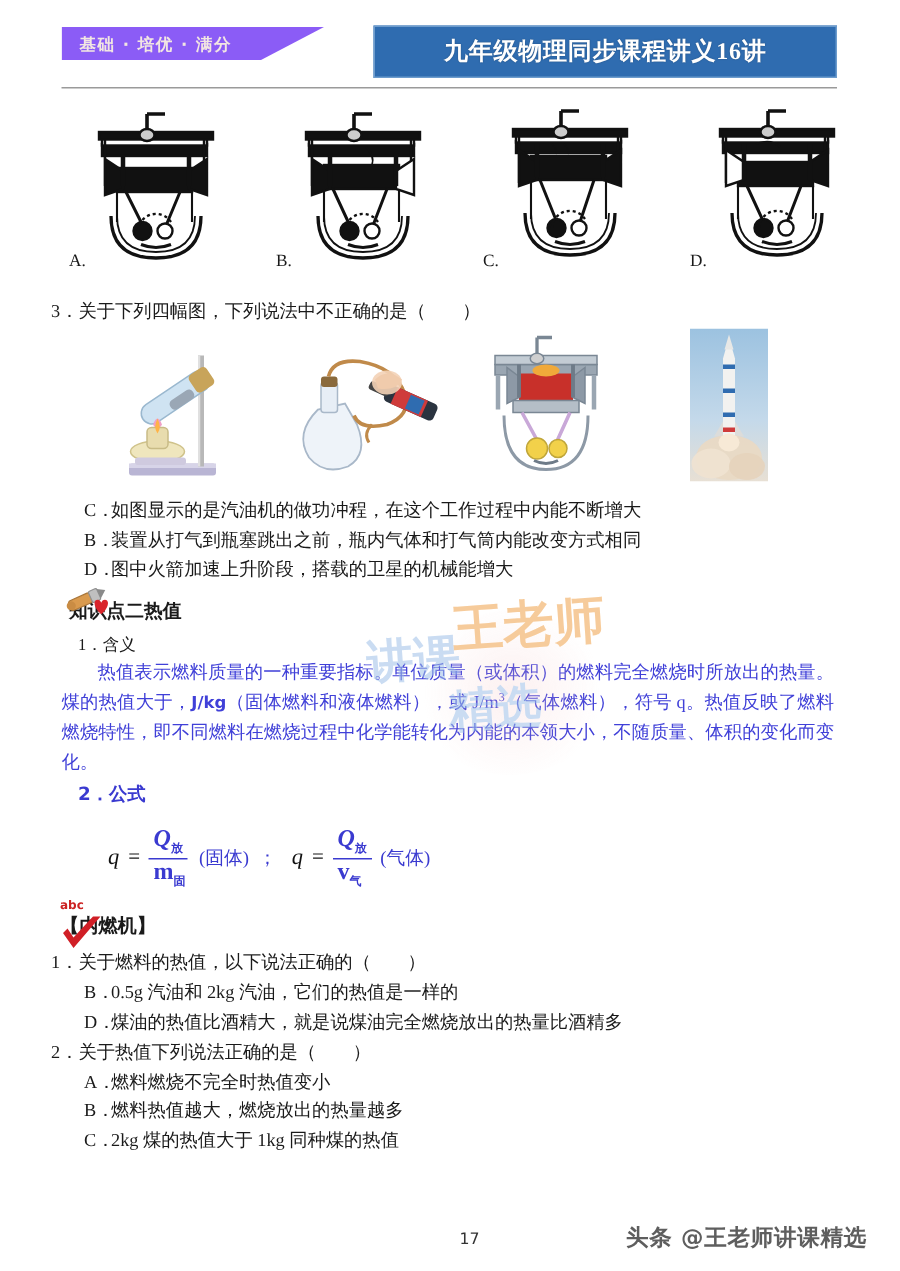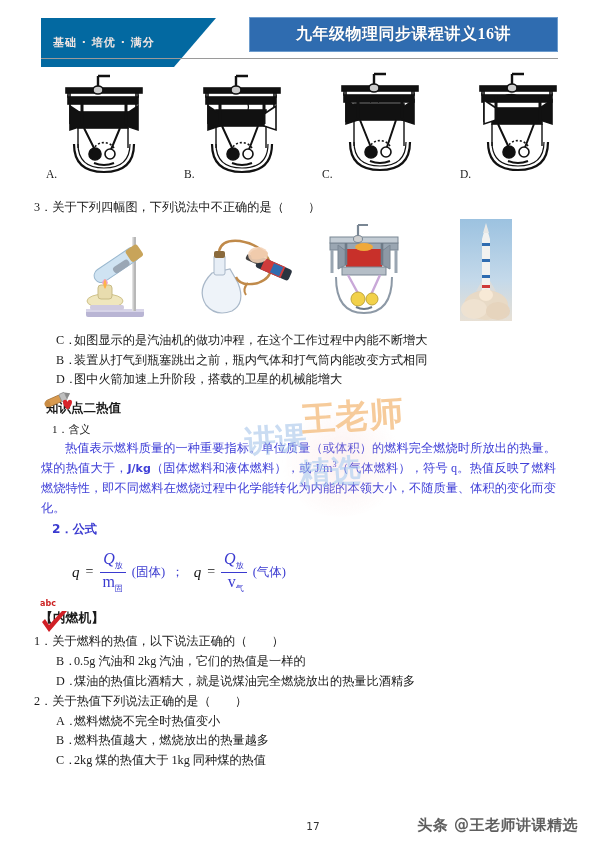--- a/index.html
+++ b/index.html
@@ -13,22 +13,22 @@
     overflow:hidden;
   }
 
   
   .page { position:relative; width:600px; height:847px; padding:0; }
 
   
   .header { position:relative; height:46px; margin-top:14px; }
   .hdr-brown {
     position:absolute; left:41px; top:4px;
-    width:175px; height:49px;
-    background:#0369a1;
+    width:175px; height:22px;
+    background:#8b5cf6;
     -webkit-clip-path: polygon(0 0, 100% 0, 76% 100%, 0 100%);
     clip-path: polygon(0 0, 100% 0, 76% 100%, 0 100%);
     display:flex; align-items:center; justify-content:flex-start;
   }
   .hdr-brown span {
     color:#f2e6e2; font-weight:bold; font-size:11px;
     letter-spacing:1px; padding-left:12px;
     font-family:"DejaVu Sans","Liberation Sans",sans-serif;
   }
   .hdr-blue {
@@ -100,22 +100,22 @@
   .bluepara .u { font-family:"DejaVu Sans","Liberation Sans",sans-serif; font-weight:bold; font-size:11px;}
   .bluepara sup { font-size:8px; }
 
   
   .formula {
     padding-left:72px; margin-top:10px; height:48px;
     display:flex; align-items:center; gap:6px;
     color:#3a3ad0;
     font-family:"Liberation Serif","DejaVu Serif",serif;
   }
-  .fr { display:inline-flex; flex-direction:column; align-items:flex-end;
-        vertical-align:middle; line-height:1.05; }
+  .fr { display:inline-flex; flex-direction:column; align-items:flex-start;
+        vertical-align:middle; line-height:1.05;font-weight:bold; }
   .fr .num { border-bottom:1px solid #3a3ad0; padding:0 3px 1px 3px; }
   .fr .den { padding:1px 3px 0 3px; }
   .ital { font-style:italic; font-family:"Liberation Serif",serif; }
   .sub { font-size:8px; vertical-align:sub; }
   .q-sym { font-size:15px; color:#111; font-family:"Liberation Serif",serif;}
   .eqs { font-size:14px; color:#111; }
   .paren { font-size:12.5px; }
 
   
   .sect { position:relative; margin-top:12px; padding-left:40px; height:24px; }

